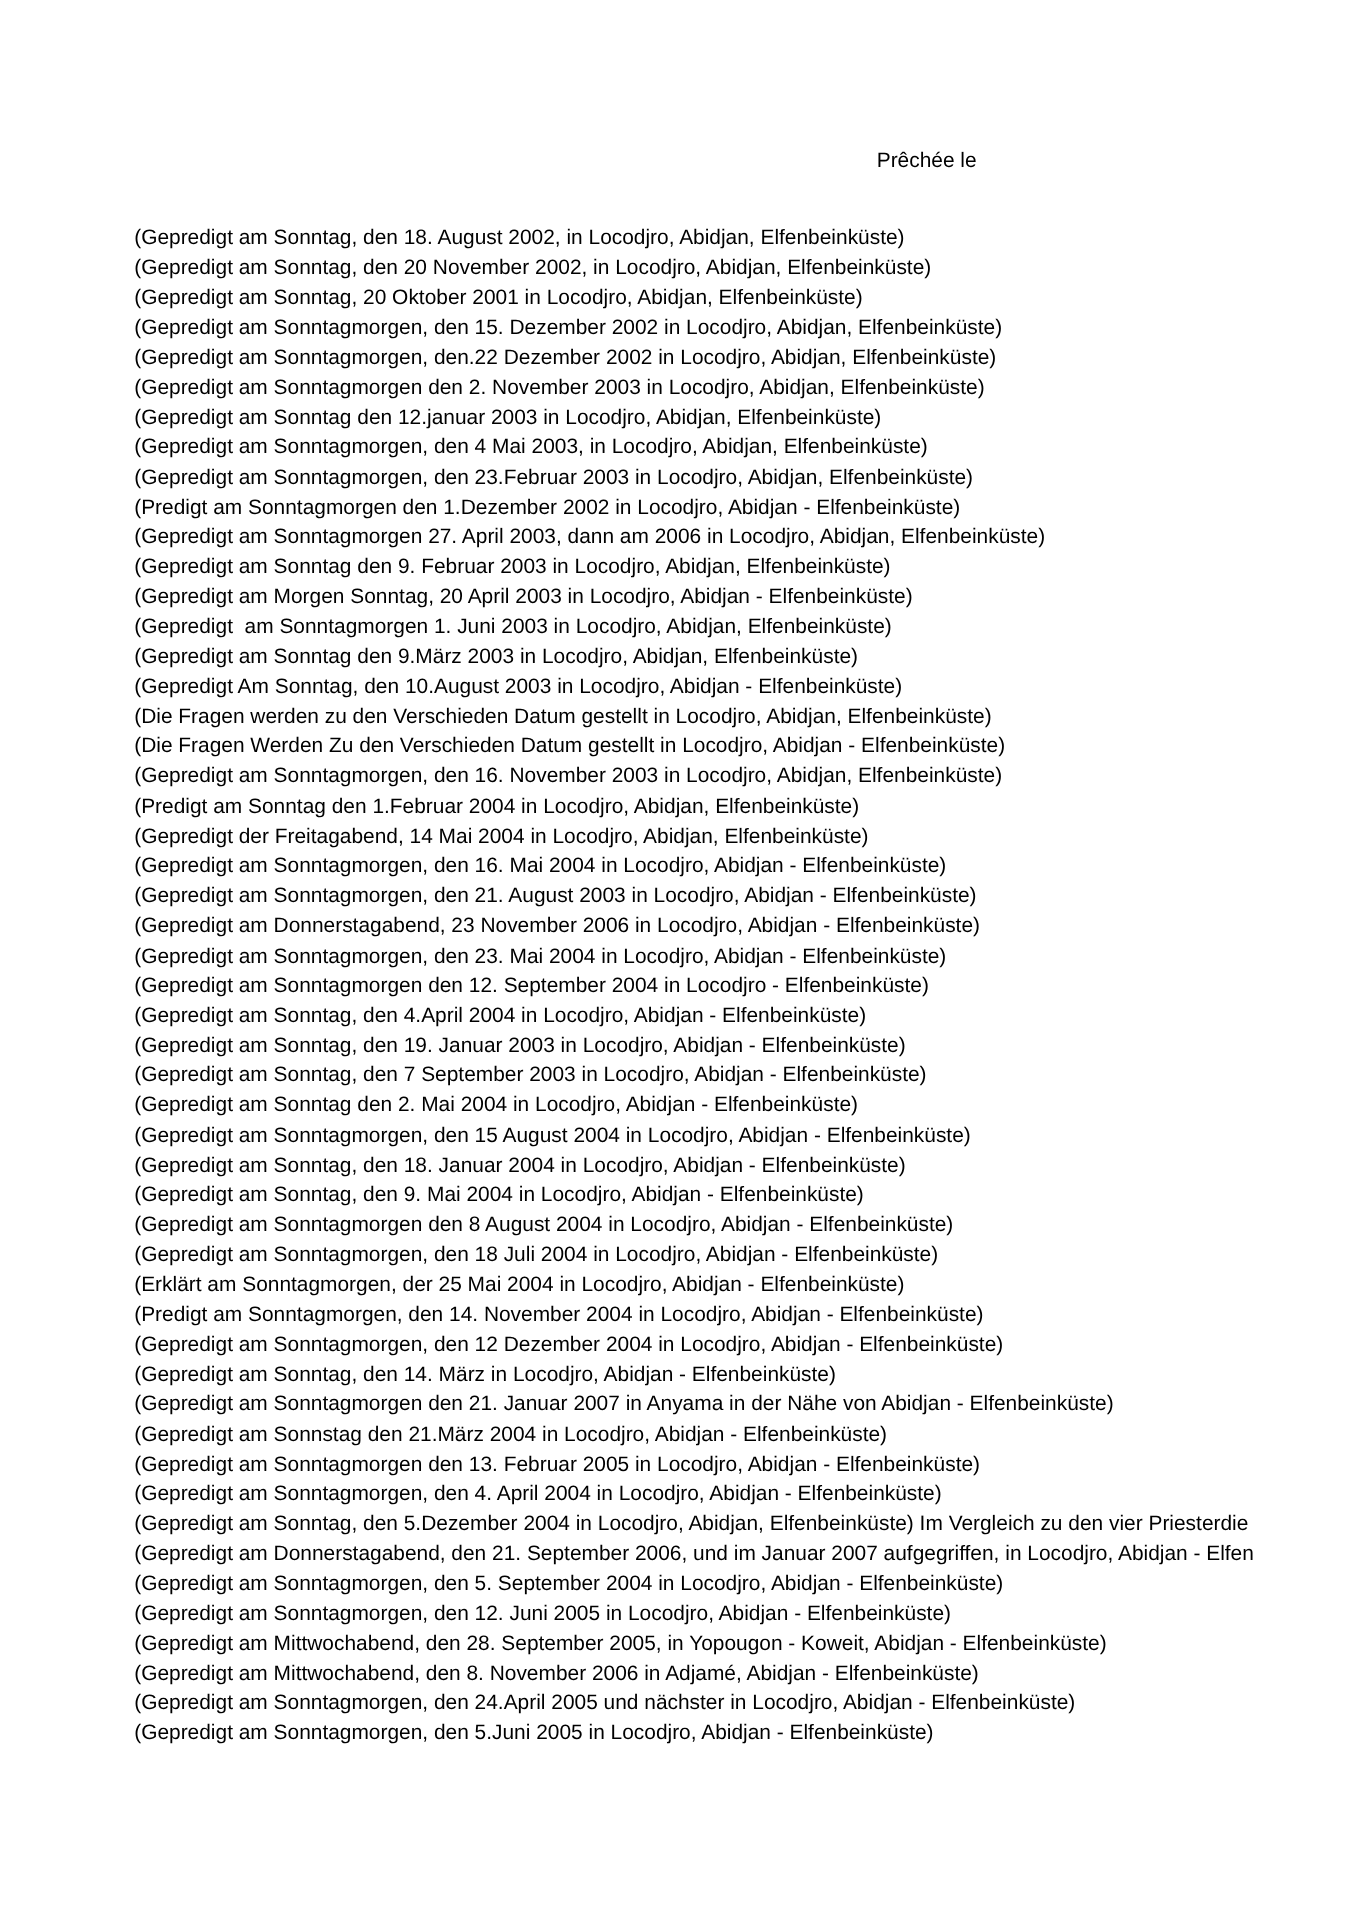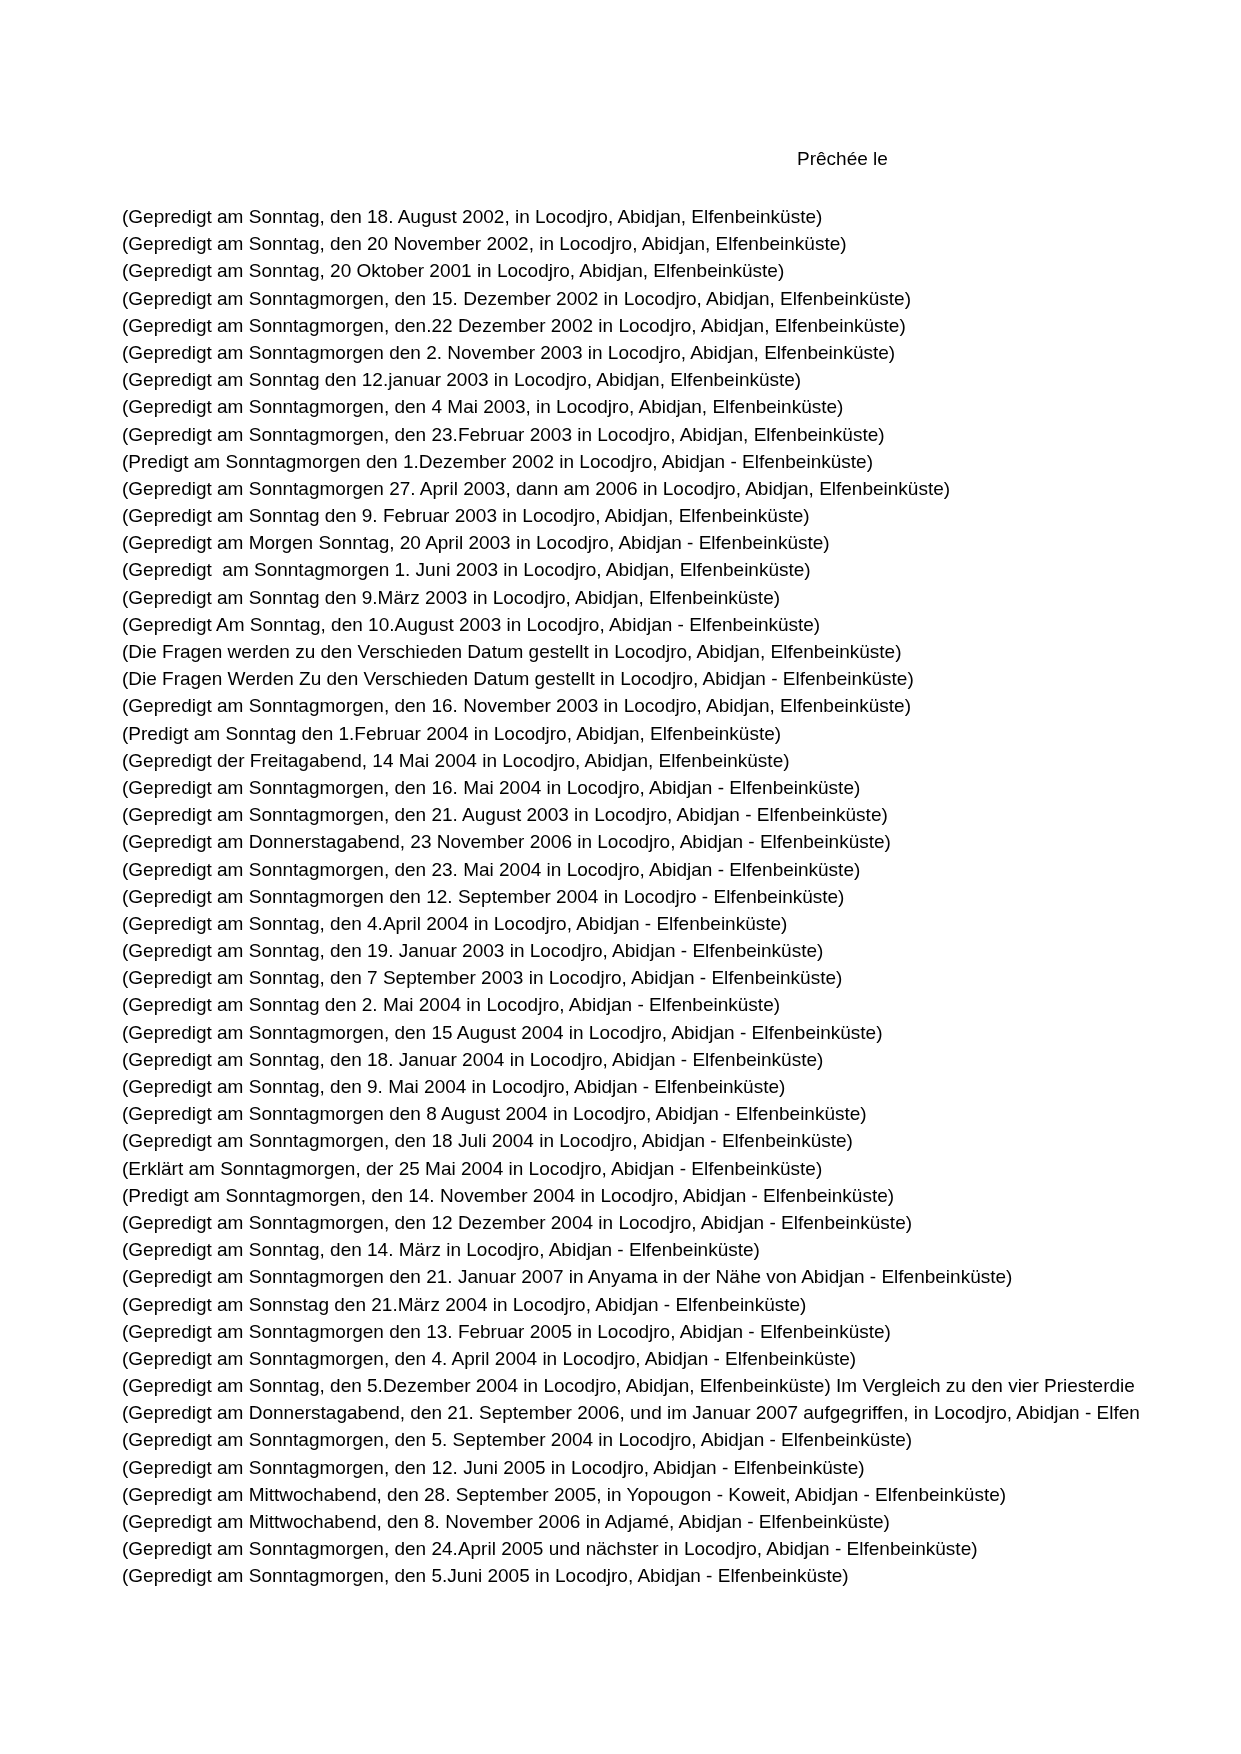--- a/index.html
+++ b/index.html
@@ -17,21 +17,21 @@
     width: 1241px;
     height: 1754px;
     background: #ffffff;
     font-family: "Liberation Sans", sans-serif;
     color: #000000;
     overflow: hidden;
   }
   .doc-title {
     position: absolute;
     left: 797px;
-    top: 148px;
+    top: 136px;
     font-size: 19px;
     line-height: 22px;
     white-space: pre;
   }
   .sermon-lines {
     position: absolute;
     left: 122px;
     top: 203px;
     width: 1400px; 
   }

